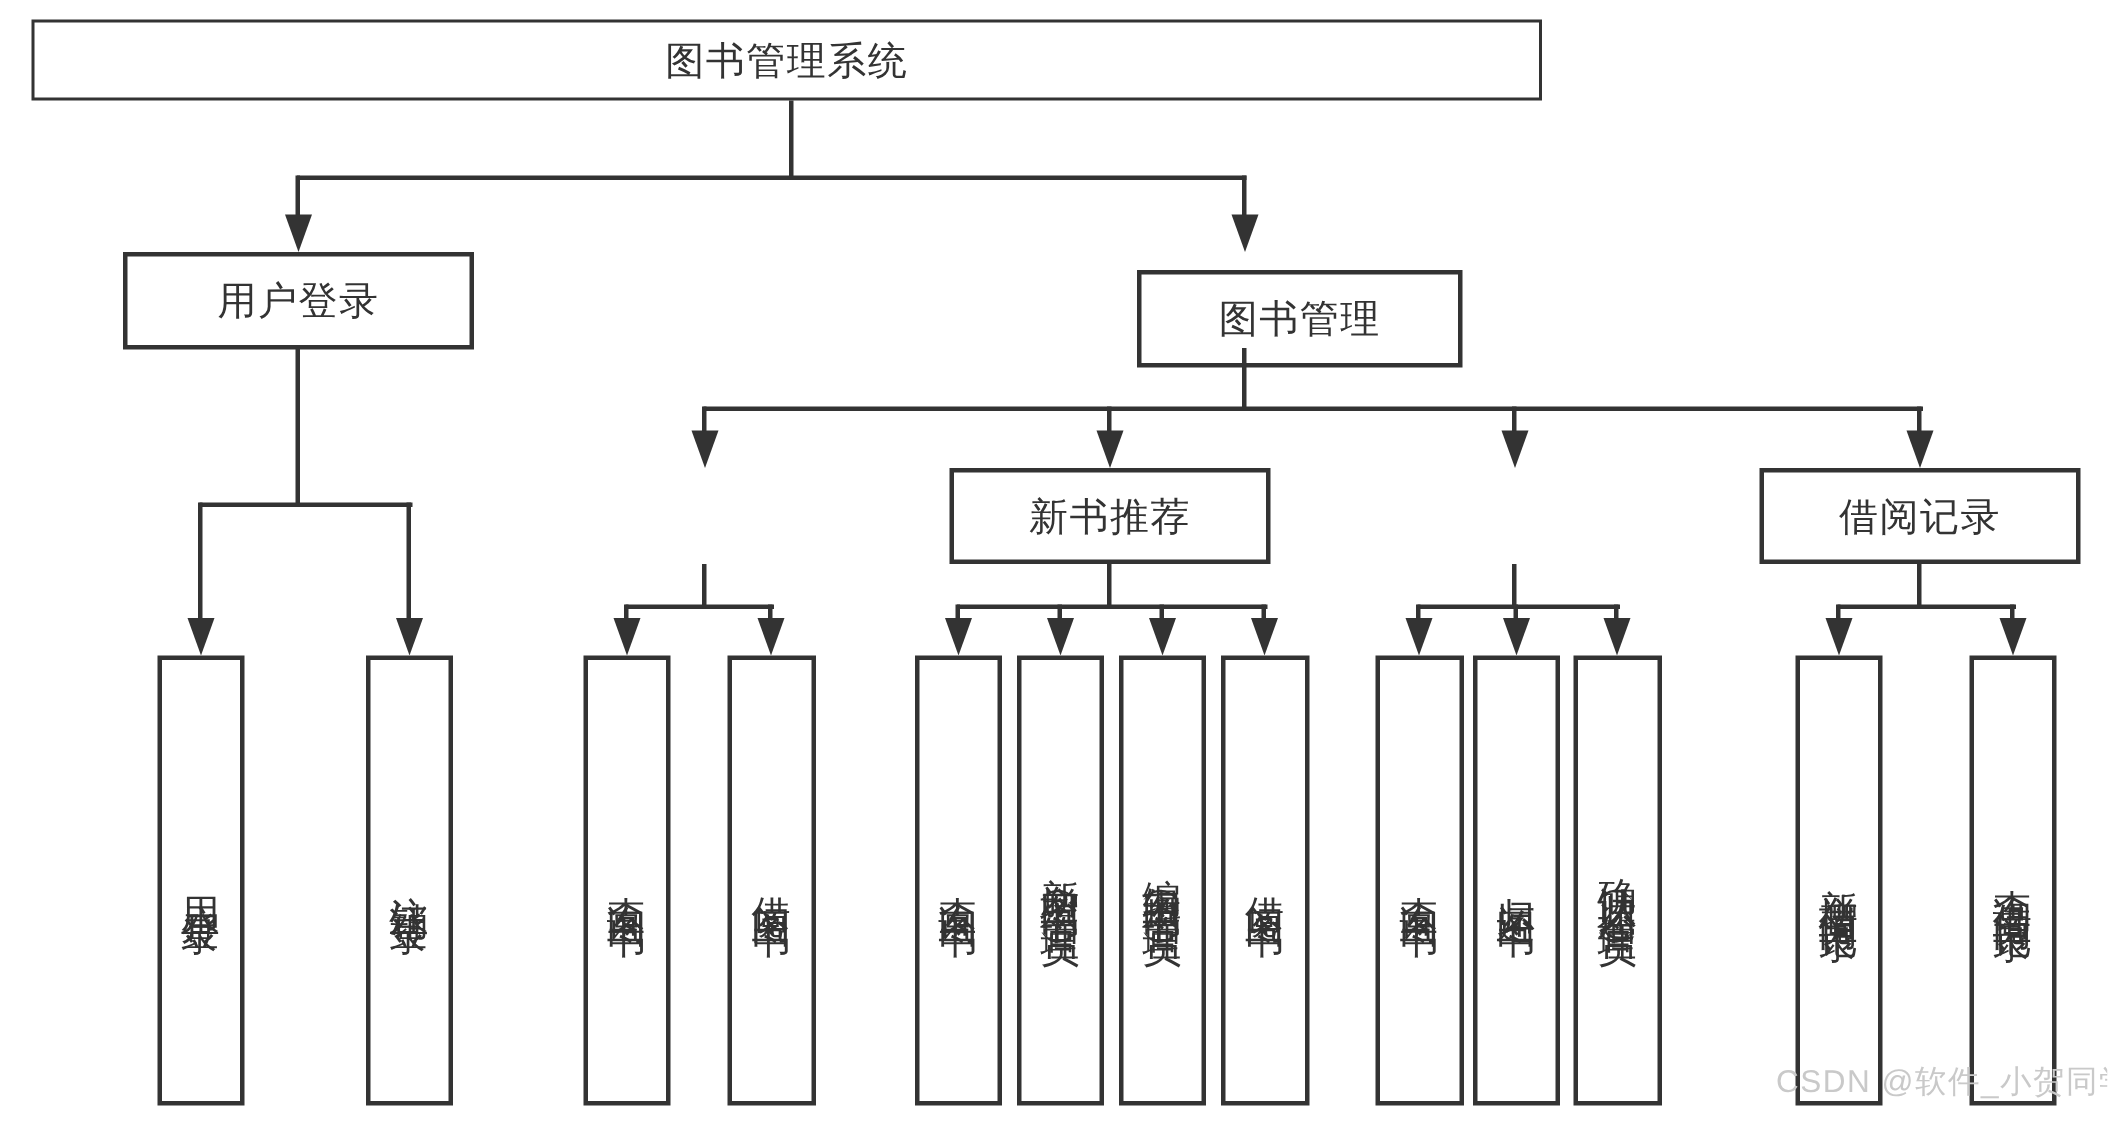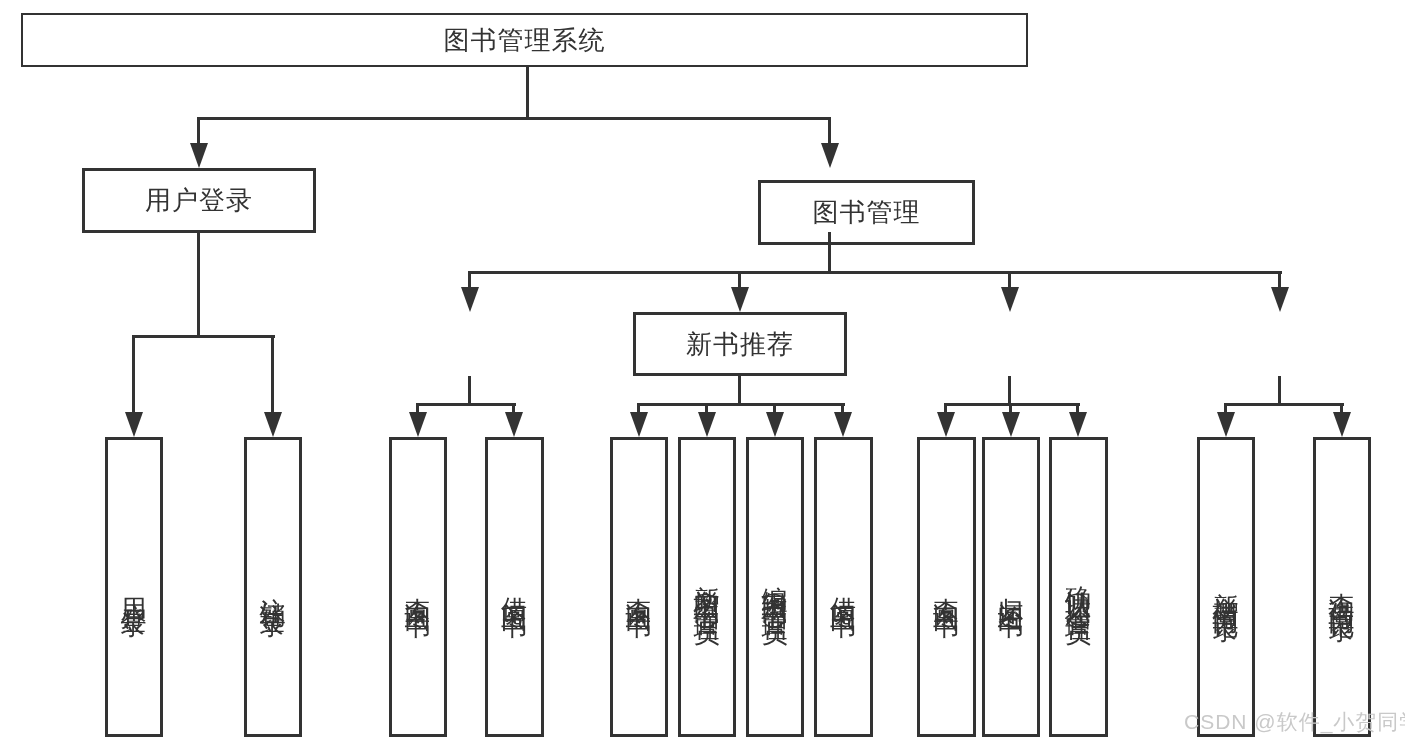--- a/index.html
+++ b/index.html
@@ -69,20 +69,23 @@
   <i class="ah" style="left:461px;top:287px;"></i>
   <i class="ln" style="left:738px;top:271px;width:3px;height:20px;"></i>
   <i class="ah" style="left:731px;top:287px;"></i>
   <i class="ln" style="left:1008px;top:271px;width:3px;height:20px;"></i>
   <i class="ah" style="left:1001px;top:287px;"></i>
   <i class="ln" style="left:1278px;top:271px;width:3px;height:20px;"></i>
   <i class="ah" style="left:1271px;top:287px;"></i>
 
   <div class="box" style="left:633px;top:312px;width:214px;height:64px;">
     <span class="hlabel">新书推荐</span>
+  </div>
+  <div class="box" style="left:1173px;top:312px;width:214px;height:64px;">
+    <span class="hlabel">借阅记录</span>
   </div>
 
   <i class="ln" style="left:468px;top:376px;width:3px;height:30px;"></i>
   <i class="ln" style="left:417px;top:403px;width:99px;height:3px;"></i>
   <i class="ln" style="left:416px;top:403px;width:3px;height:12px;"></i>
   <i class="ah" style="left:409px;top:412px;"></i>
   <i class="ln" style="left:512px;top:403px;width:3px;height:12px;"></i>
   <i class="ah" style="left:505px;top:412px;"></i>
 
   <i class="ln" style="left:738px;top:376px;width:3px;height:30px;"></i>

